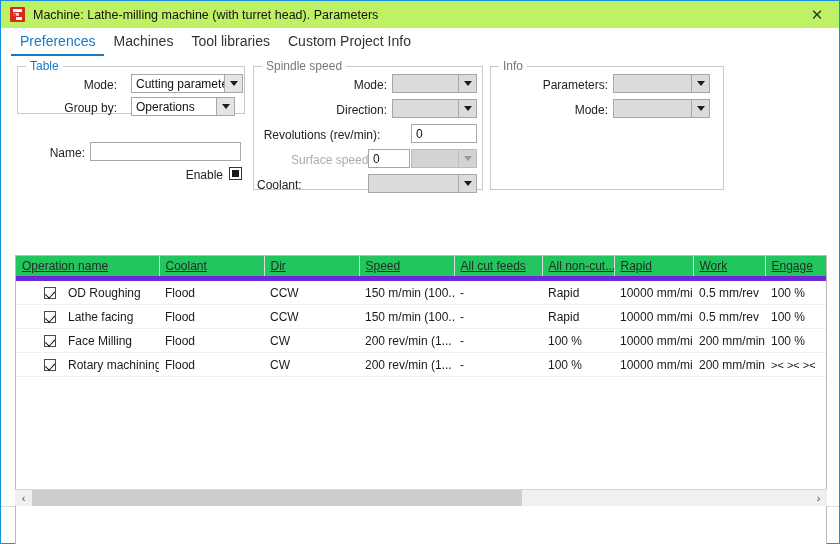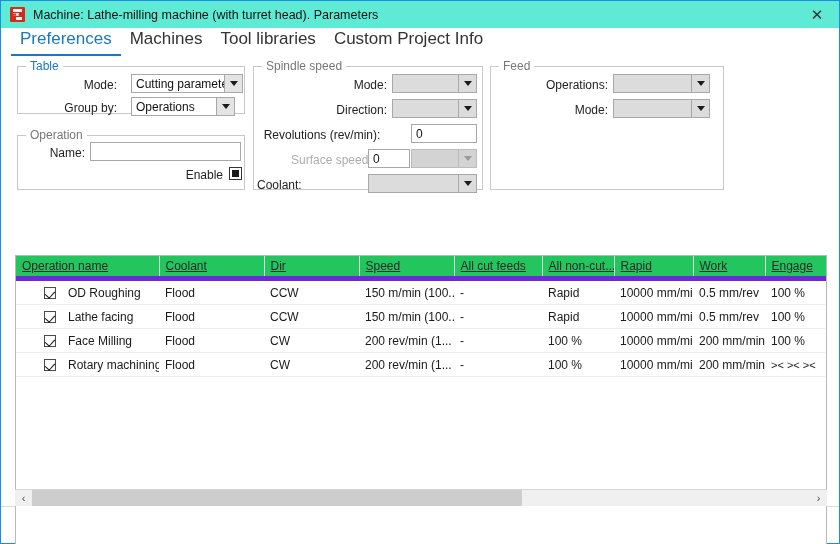--- a/index.html
+++ b/index.html
@@ -17,21 +17,21 @@
     border:1px solid #1a8fe0;
     box-sizing:border-box;
     background:#ffffff;
     display:flex;flex-direction:column;
   }
 
   
   .titlebar{
     height:27px;flex:0 0 27px;
     display:flex;align-items:center;
-    background:#5eead4;
+    background:#bef264;
     position:relative;
   }
   .app-icon{
     width:15px;height:15px;margin-left:9px;margin-right:8px;
     background:#d42b1f;
     position:relative;border-radius:1px;
     flex:0 0 auto;
   }
   .app-icon::after{
     content:"";position:absolute;left:3px;top:2px;
@@ -58,21 +58,21 @@
 
   
   .tabbar{
     height:28px;flex:0 0 28px;
     display:flex;align-items:flex-end;
     padding-left:10px;
     background:#ffffff;
     box-sizing:border-box;
   }
   .tab{
-    font-size:17px;color:#333;
+    font-size:14px;color:#333;
     padding:2px 9px 5px 9px;
     cursor:pointer;white-space:nowrap;
     border-bottom:2px solid transparent;
   }
   .tab.active{color:#1879c4;border-bottom:2px solid #1879c4;}
 
   
   .content{
     flex:1 1 auto;position:relative;
   }
@@ -292,23 +292,20 @@
     <div class="combo white" style="left:130px;top:18px;width:112px;height:19px;">
       <span class="cval">Cutting paramete</span>
       <span class="arrow"></span>
     </div>
     <div class="lbl" style="left:44px;top:45px;width:72px;">Group by:</div>
     <div class="combo white" style="left:130px;top:41px;width:104px;height:19px;">
       <span class="cval">Operations</span>
       <span class="arrow"></span>
     </div>
 
-    <div class="group" style="left:16px;top:79px;width:228px;height:55px;">
-      <span class="legend gray">Operation</span>
-    </div>
     <div class="lbl" style="left:22px;top:90px;width:62px;">Name:</div>
     <input class="input" style="left: 89px; top: 86px; width: 151px; height: 19px;" value="">
     <div class="lbl" style="left:166px;top:112px;width:56px;">Enable</div>
     <div class="tri-check" style="left:228px;top:111px;"></div>
 
     <div class="group" style="left:252px;top:10px;width:230px;height:124px;">
       <span class="legend gray">Spindle speed</span>
     </div>
     <div class="lbl" style="left:318px;top:22px;width:68px;">Mode:</div>
     <div class="combo empty" style="left:391px;top:18px;width:85px;height:19px;">
@@ -328,23 +325,23 @@
       <span class="cval"></span>
       <span class="arrow"></span>
     </div>
     <div class="lbl" style="left:256px;top:122px;width:90px;text-align:left;">Coolant:</div>
     <div class="combo empty" style="left:367px;top:118px;width:109px;height:19px;">
       <span class="cval"></span>
       <span class="arrow"></span>
     </div>
 
     <div class="group" style="left:489px;top:10px;width:234px;height:124px;">
-      <span class="legend gray">Feed</span>
-    </div>
-    <div class="lbl" style="left:512px;top:22px;width:95px;">Operations:</div>
+      <span class="legend gray">Info</span>
+    </div>
+    <div class="lbl" style="left:512px;top:22px;width:95px;">Parameters:</div>
     <div class="combo empty" style="left:612px;top:18px;width:97px;height:19px;">
       <span class="cval"></span>
       <span class="arrow"></span>
     </div>
     <div class="lbl" style="left:530px;top:47px;width:77px;">Mode:</div>
     <div class="combo empty" style="left:612px;top:43px;width:97px;height:19px;">
       <span class="cval"></span>
       <span class="arrow"></span>
     </div>
 

